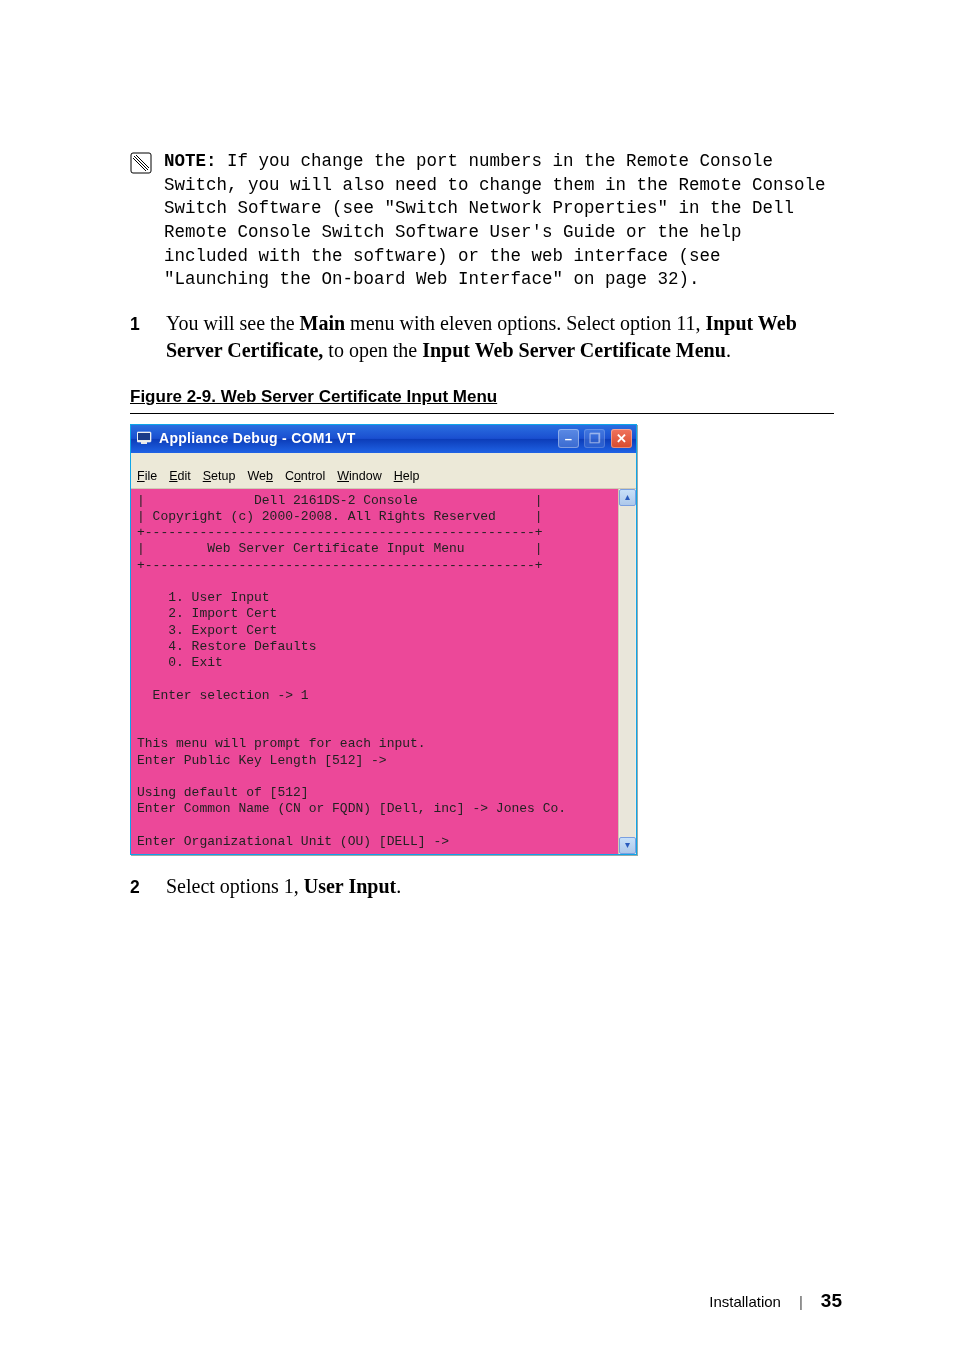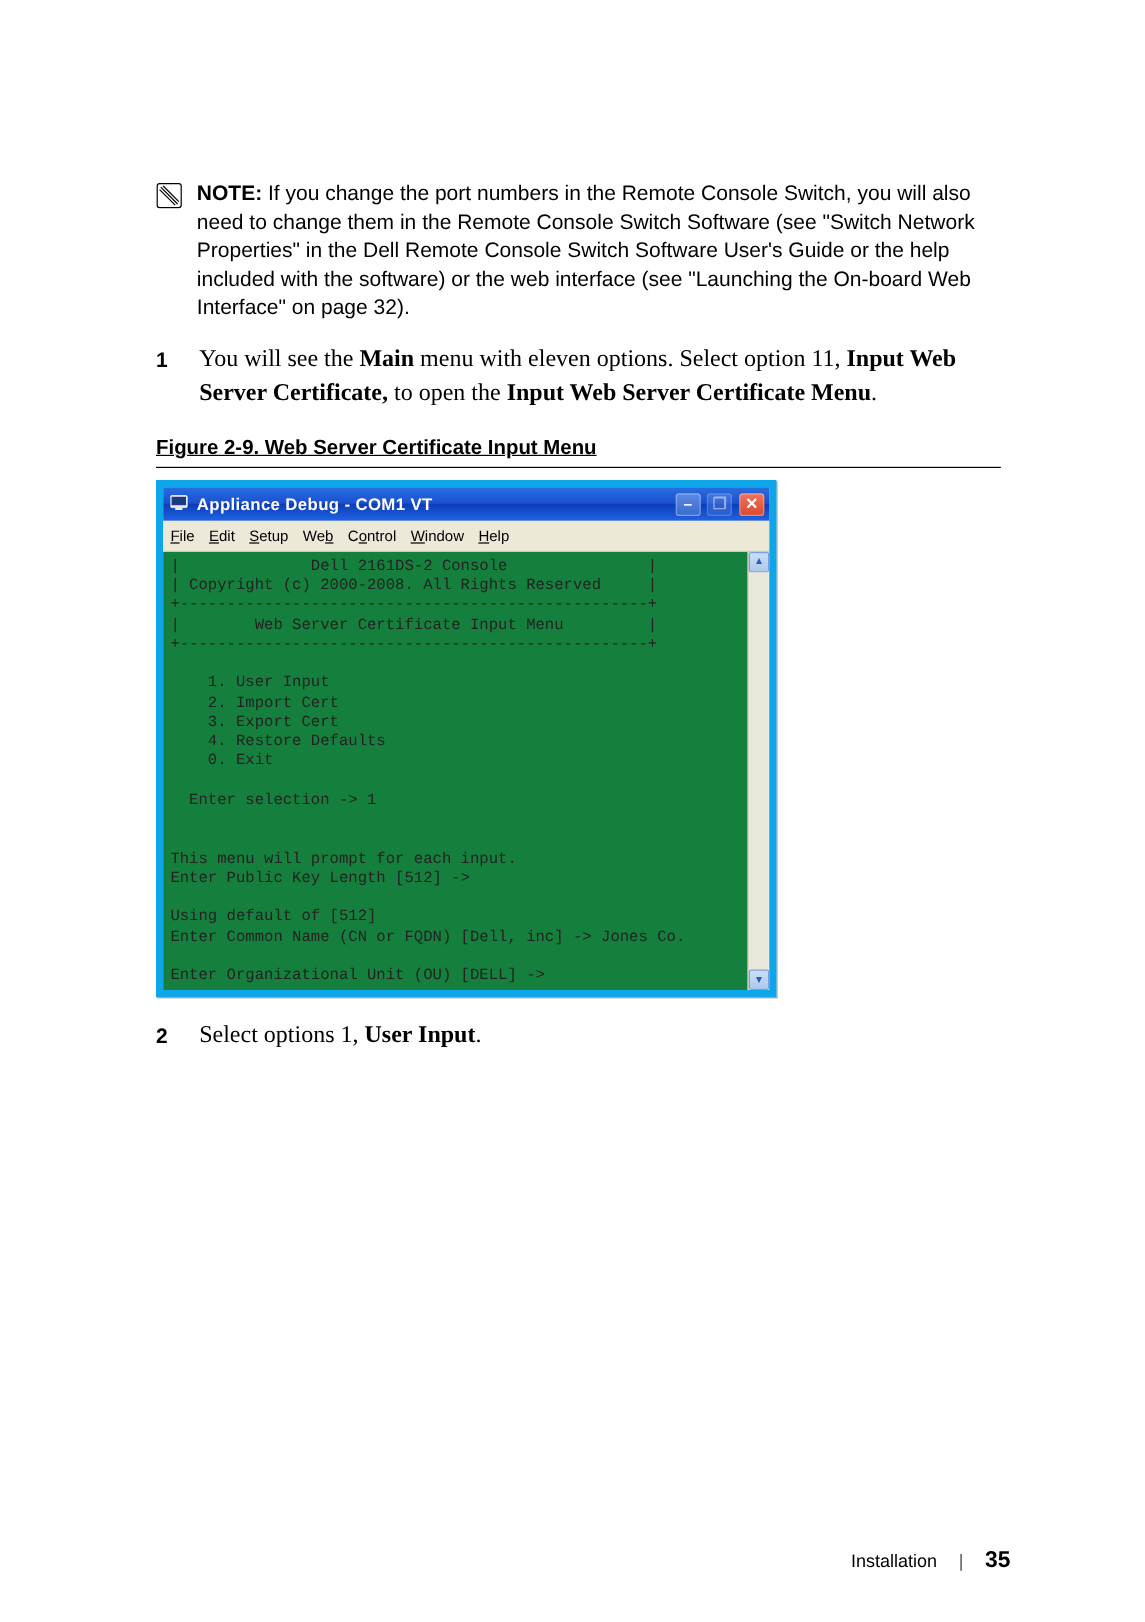--- a/index.html
+++ b/index.html
@@ -23,21 +23,21 @@
     gap: 12px;
     margin-bottom: 18px;
   }
   .note-icon-wrap {
     flex: 0 0 auto;
     margin-top: 2px;
   }
   .note-text {
     font-size: 17.5px;
     line-height: 1.35;
-    font-family: Liberation Sans, sans-serif;
+    font-family: Liberation Mono, monospace;
     font-stretch: condensed;
   }
   .note-label {
     font-weight: 700;
   }
   .serif {
     font-family: Georgia, 'Times New Roman', serif;
   }
   .intro {
     font-size: 20px;
@@ -73,21 +73,21 @@
     margin: 22px 0 6px 0;
     text-decoration: underline;
   }
   .figure-divider {
     height: 1px;
     background: #000;
     margin: 0 0 10px 0;
   }
   .css-screenshot {
     width: 505px;
-    border: 6px solid #0ea5e9;
+    border: 1px solid #0ea5e9;
     box-shadow: 1px 1px 0 #9aa;
     background: #ece9d8;
     font-size: 13px;
     line-height: 1.25;
   }
   .titlebar {
     display: flex;
     align-items: center;
     justify-content: space-between;
     background: linear-gradient(to bottom, #2a6ee0 0%, #1a4fd0 48%, #0c3cb8 50%, #1f63e5 100%);
@@ -117,32 +117,32 @@
     font-size: 13px;
     font-weight: 700;
     color: #fff;
     box-shadow: inset 0 0 0 1px rgba(255,255,255,.35);
   }
   .win-btn.min { background: linear-gradient(#5b8ae5, #3a6ad0); }
   .win-btn.max { background: linear-gradient(#5b8ae5, #3a6ad0); opacity: .55; }
   .win-btn.cls { background: linear-gradient(#f0745e, #d84a2c); }
   .menubar {
     background: #ece9d8;
-    padding: 6px 6px 3px 6px;
+    padding: 16px 6px 3px 6px;
     font-size: 12.5px;
     color: #000;
     border-bottom: 1px solid #cfcab6;
     display: flex;
     gap: 12px;
   }
   .menubar span { text-decoration: none; }
   .menubar span u { text-decoration: underline; }
   .terminal {
     display: flex;
-    background: #15803d;
+    background: #ec4899;
   }
   .term-body {
     flex: 1 1 auto;
     font-family: "Courier New", monospace;
     font-size: 13px;
     white-space: pre;
     color: #222;
     padding: 4px 4px 4px 6px;
     overflow: hidden;
   }

